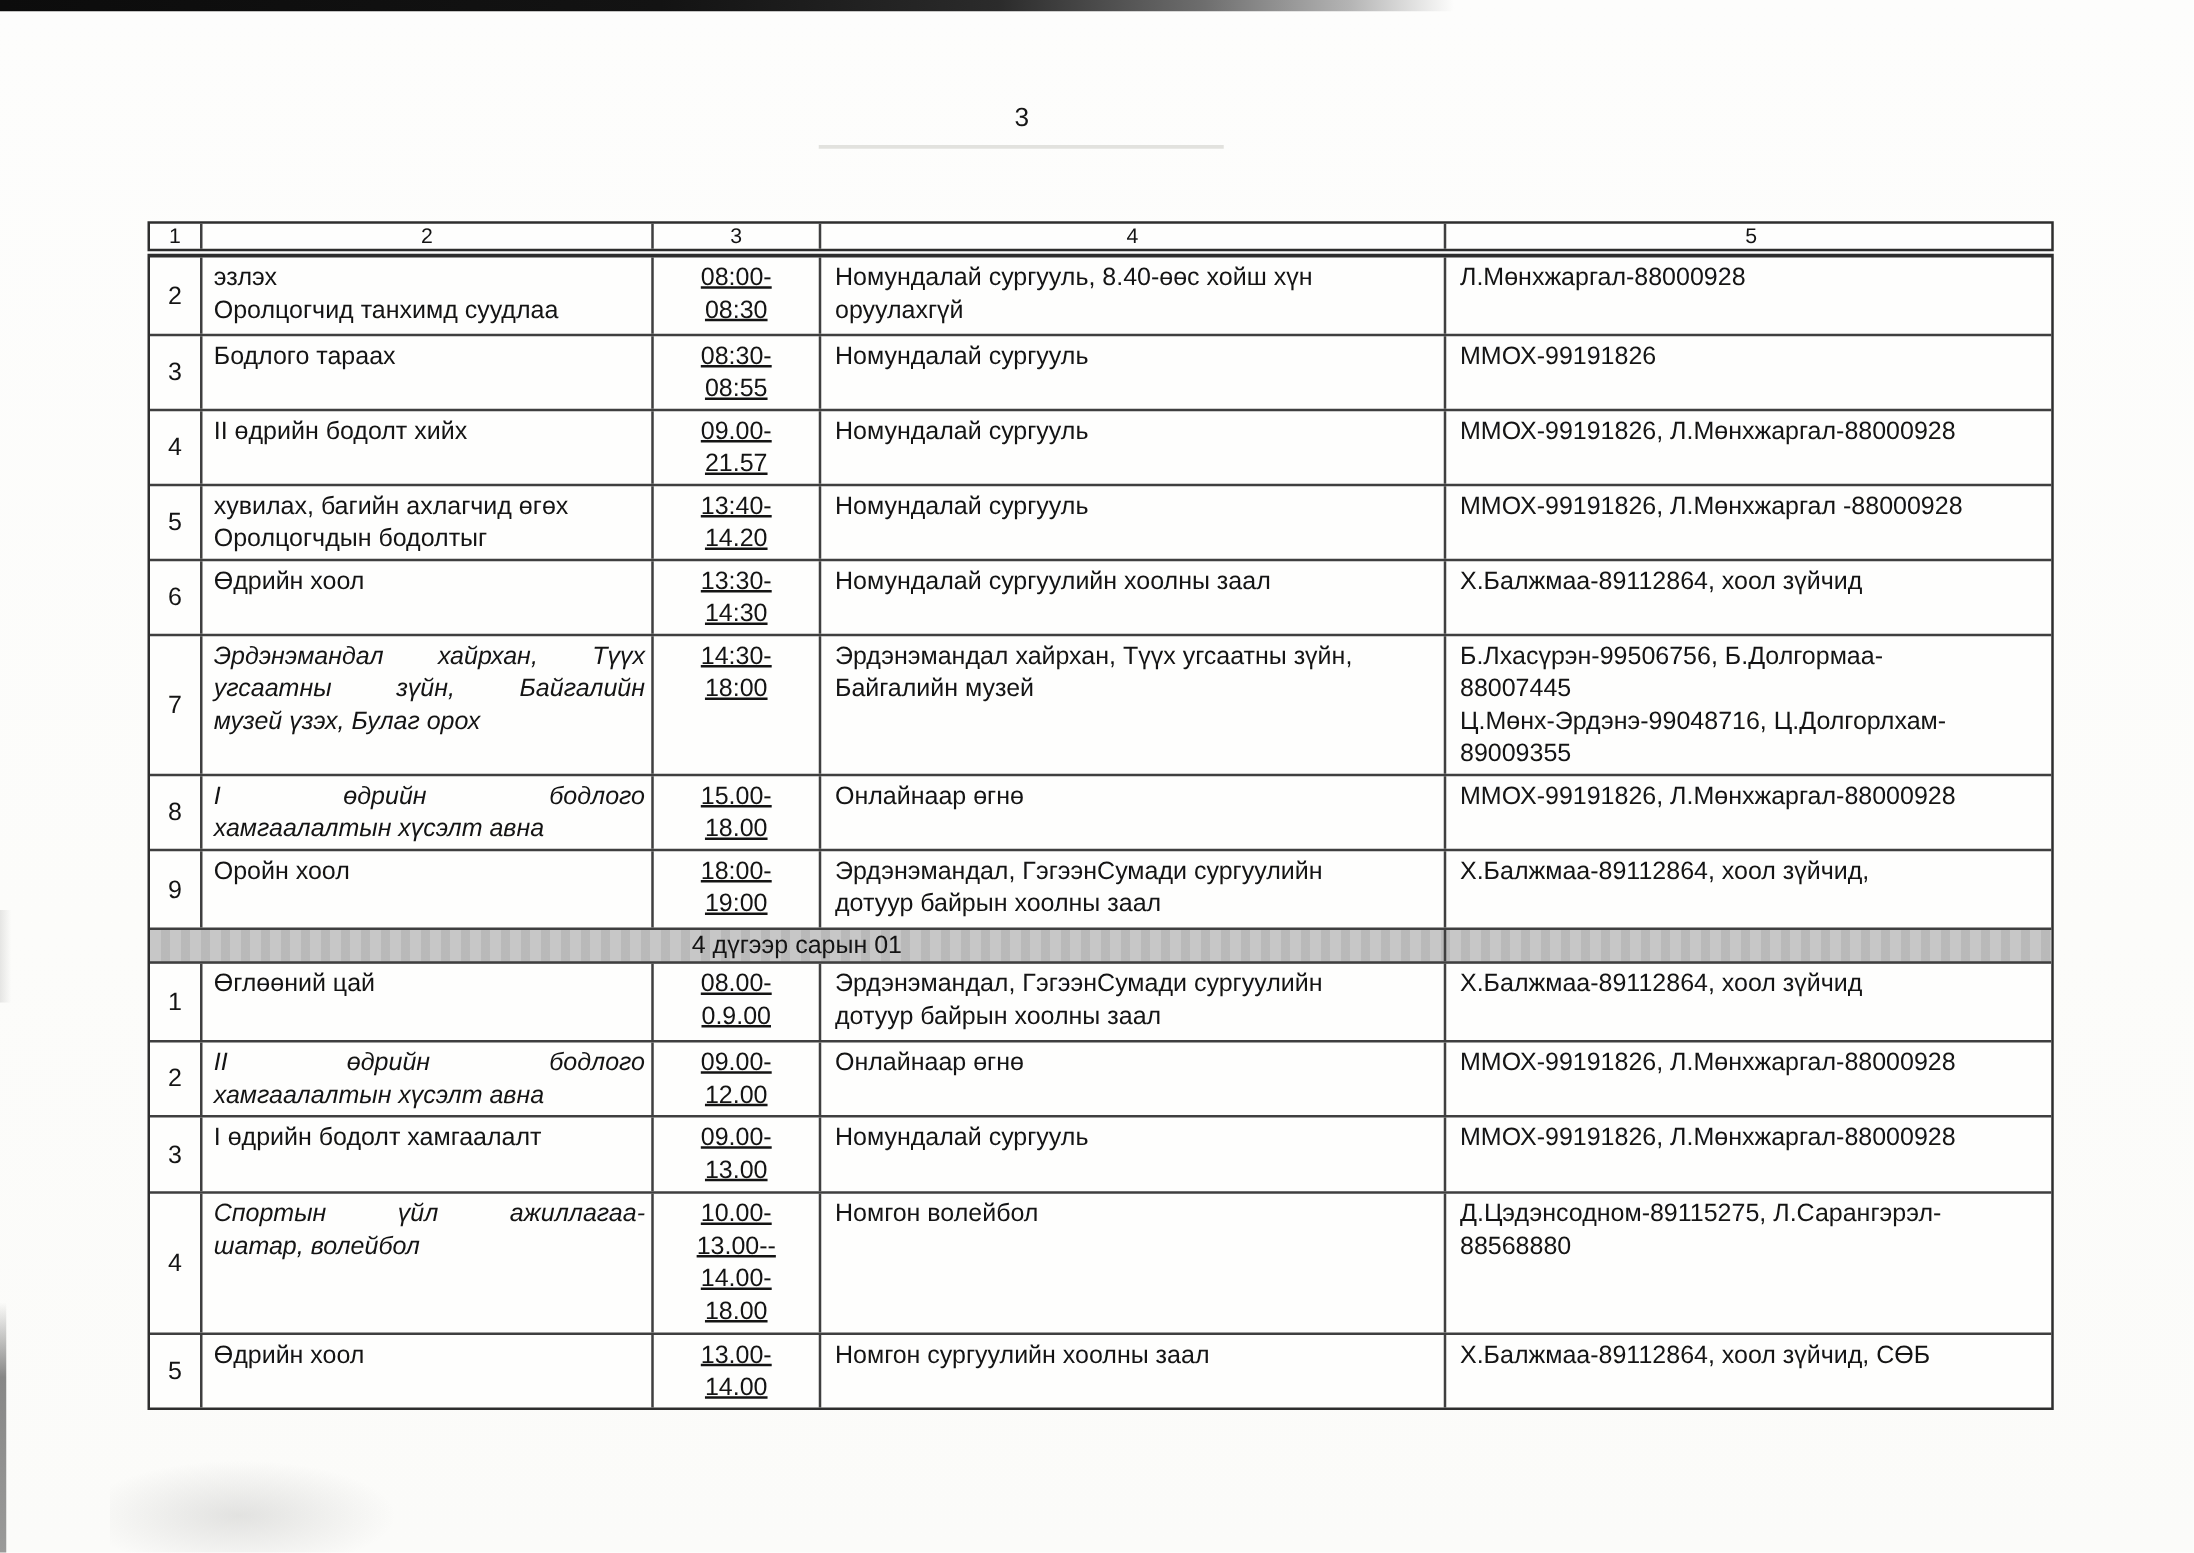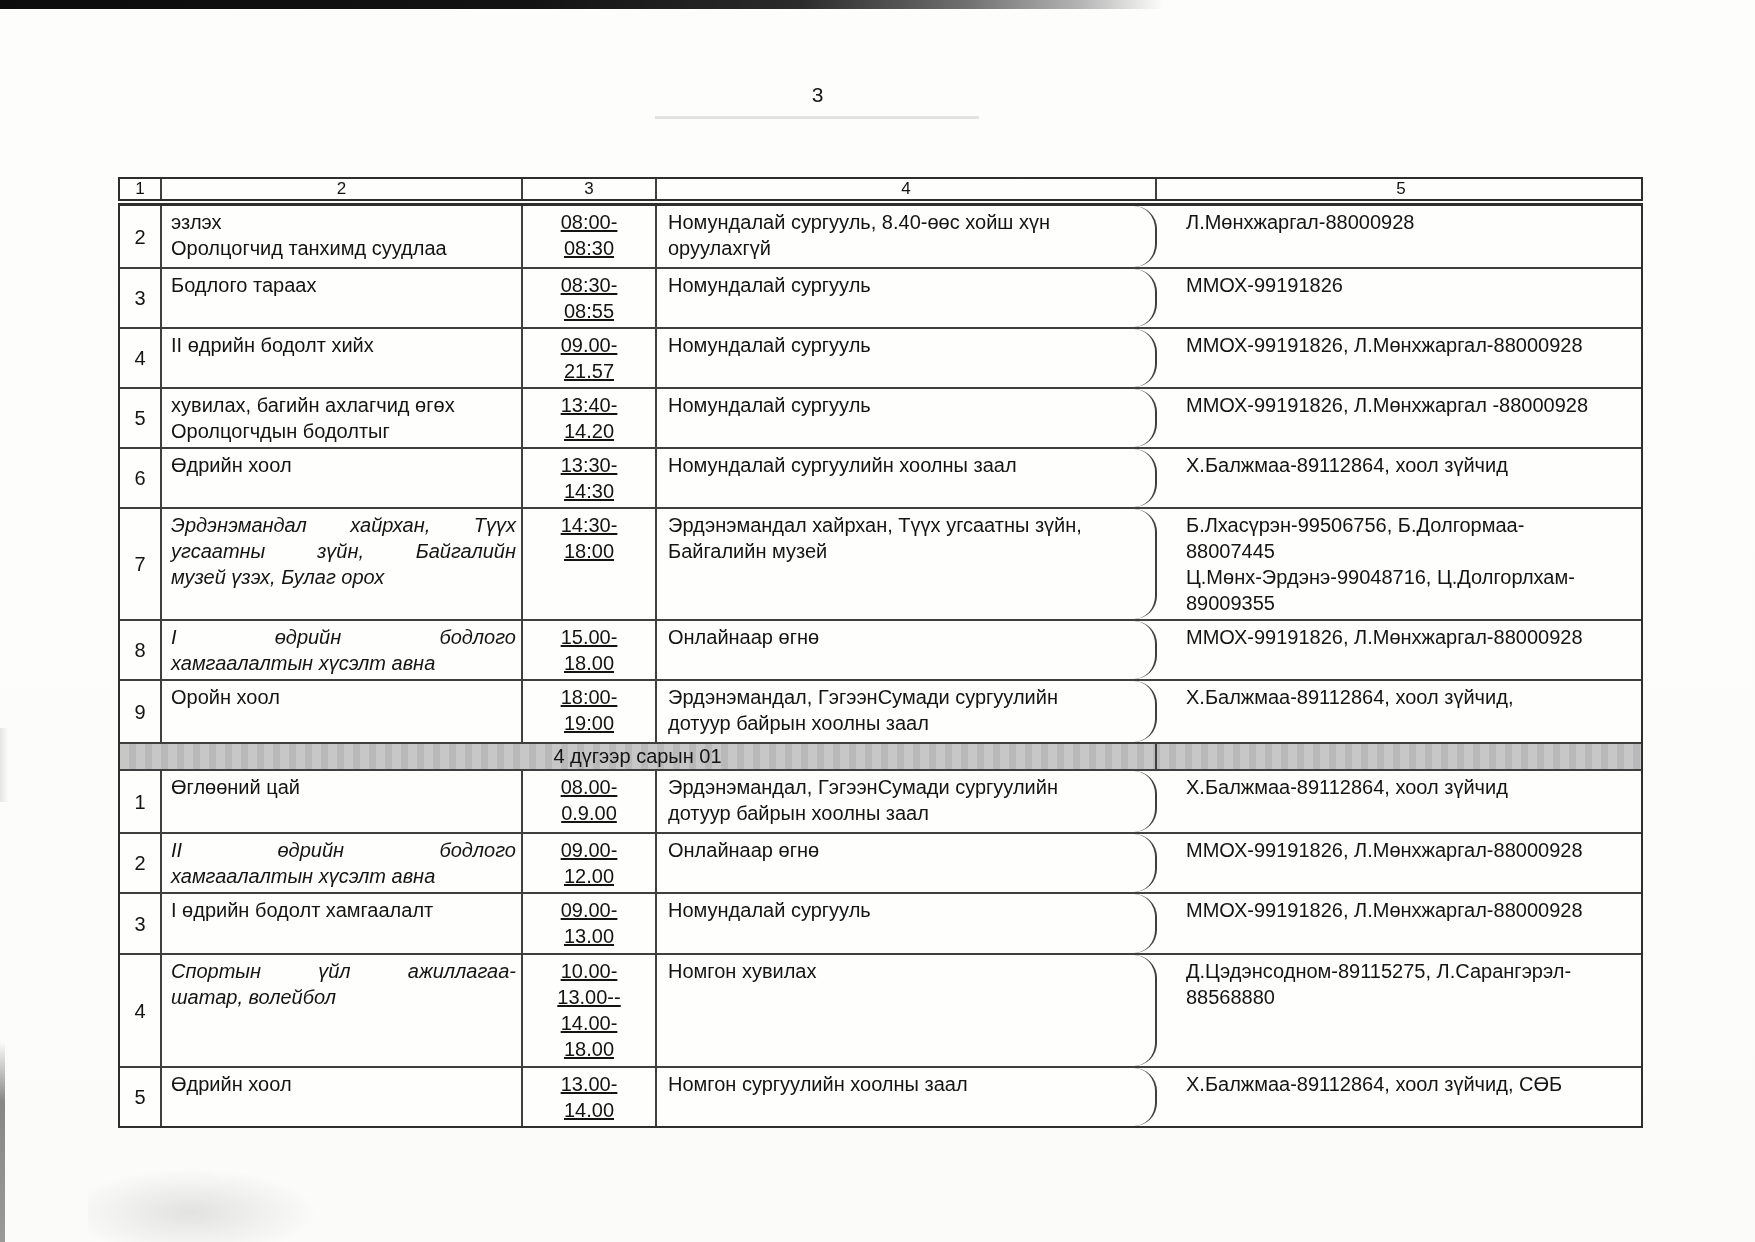--- a/index.html
+++ b/index.html
@@ -81,22 +81,22 @@
     line-height: 26px;
     padding: 3px 5px 3px 9px;
     overflow: hidden;
   }
   .cell:last-child { border-right: none; }
   .cell.num {
     display: flex; align-items: center; justify-content: center;
     padding: 0; font-size: 20px;
   }
   .cell.time { text-align: center; padding-left: 2px; padding-right: 2px; text-decoration: underline; }
-  .cell.loc  { padding-left: 11px; border-radius: 23px; }
-  .cell.con  { padding-left: 29px; }
+  .cell.loc  { padding-left: 11px; }
+  .cell.con  { padding-left: 11px; }
 
   
   .cell.act.just div { text-align: justify; text-align-last: justify; font-style: italic; }
   .cell.act.just div:last-child { text-align: left; text-align-last: left; }
 
   
   .sep-row {
     grid-template-columns: 1037px 488px;
     background: var(--sep-bg);
     background-image: repeating-linear-gradient(90deg,
@@ -345,21 +345,21 @@
           <div>Спортын үйл ажиллагаа-</div>
           <div>шатар, волейбол</div>
         </div>
       <div class="cell time">
           <div>10.00-</div>
           <div>13.00--</div>
           <div>14.00-</div>
           <div>18.00</div>
         </div>
       <div class="cell loc">
-          <div>Номгон хувилах</div>
+          <div>Номгон волейбол</div>
         </div>
       <div class="cell con">
           <div>Д.Цэдэнсодном-89115275, Л.Сарангэрэл-</div>
           <div>88568880</div>
         </div>
     </div>
 
     <div class="row" style="min-height:58px">
       <div class="cell num">5</div>
       <div class="cell act">

